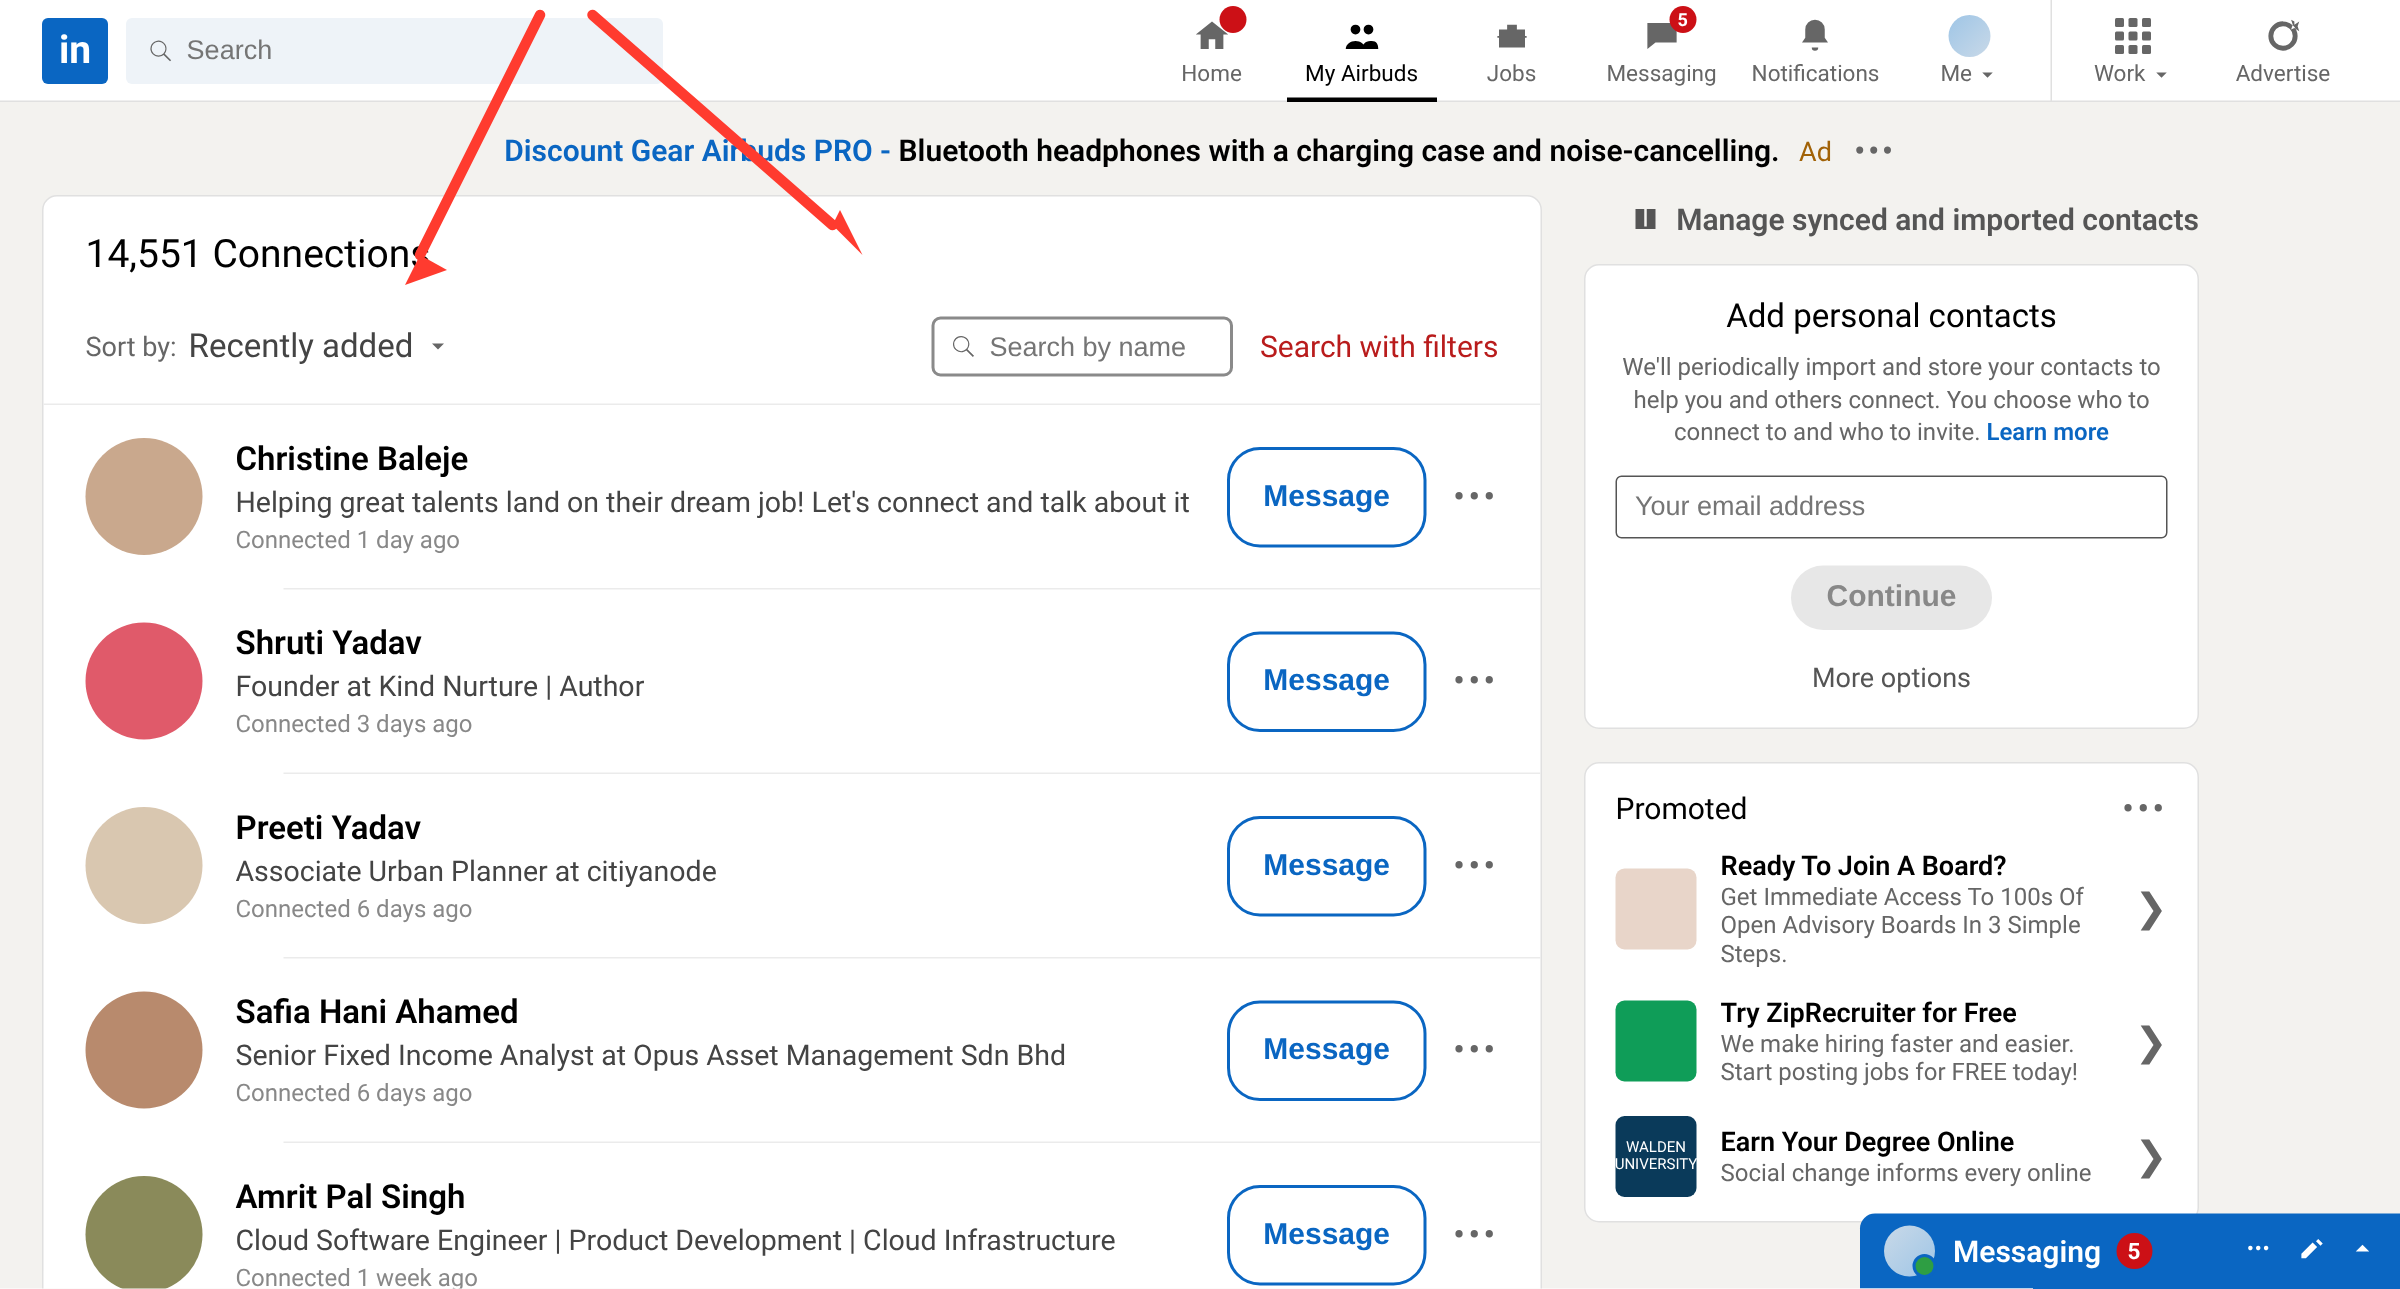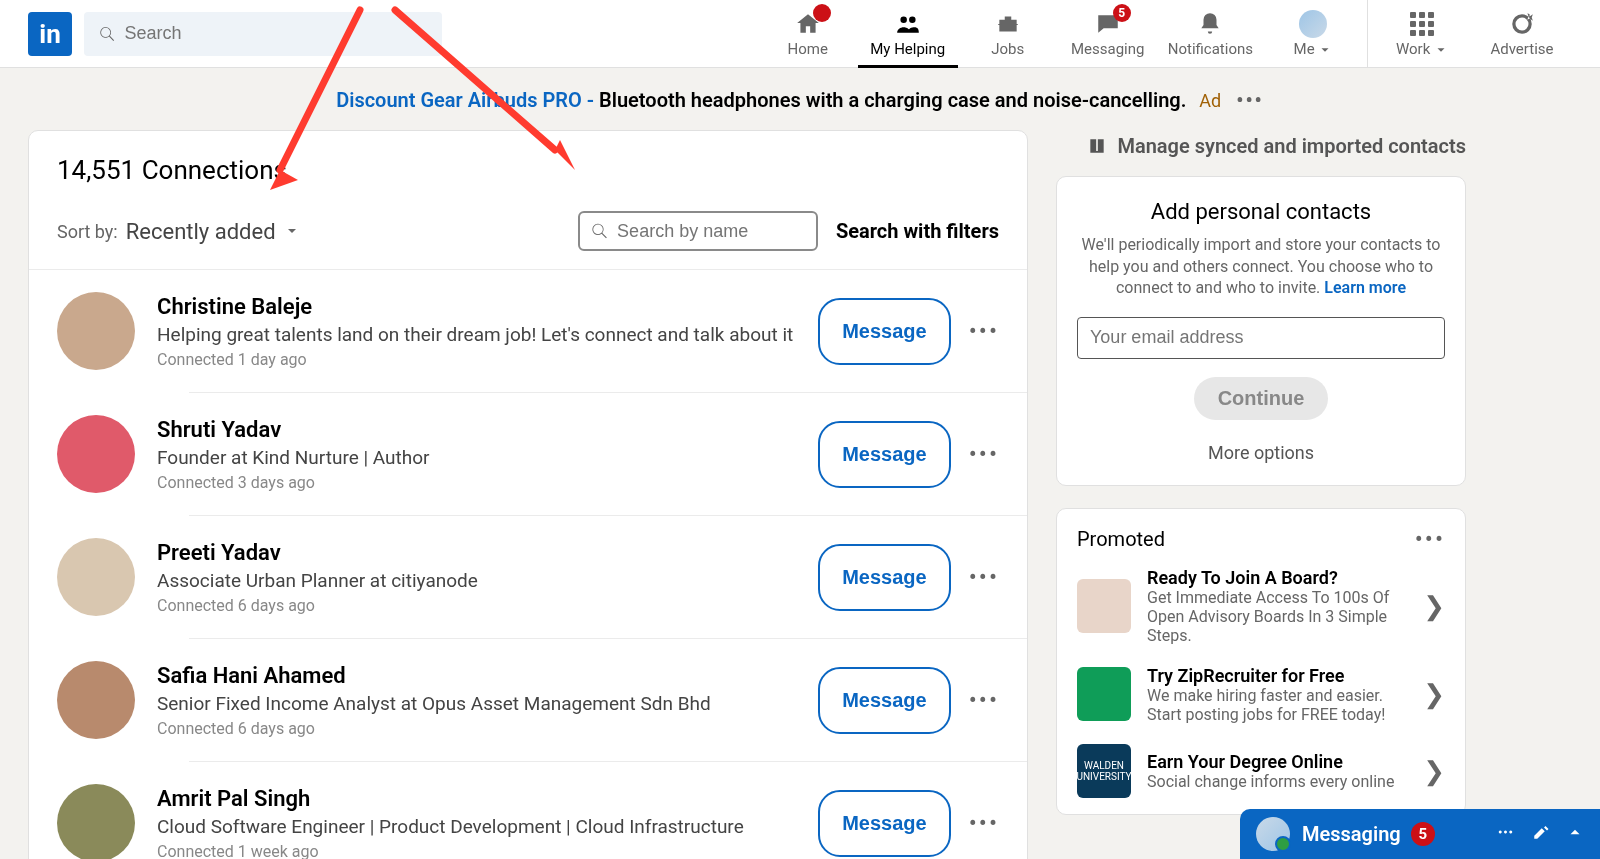--- a/index.html
+++ b/index.html
@@ -38,24 +38,24 @@
 .main { background: #fff; border: 1px solid #e0e0e0; border-radius: 10px; width: 1000px; }
 .side { width: 410px; }
 
 .main-head { padding: 24px 28px 8px; }
 .main-head h1 { font-size: 26px; font-weight: 400; color: #000; }
 .controls { display: flex; align-items: center; padding: 18px 28px 18px; border-bottom: 1px solid #ebebeb; }
 .sortlbl { font-size: 18px; color: #666; }
 .sortval { font-size: 22px; color: #444; margin-left: 8px; display: inline-flex; align-items: center; cursor: pointer; }
 .sortval svg { width: 16px; height: 16px; fill: #666; margin-left: 8px; }
 .spacer { flex: 1; }
-.namebox { border: 2px solid #8a8a8a; border-radius: 6px; height: 40px; width: 240px; display: flex; align-items: center; padding: 0 10px; margin-right: 18px; }
+.namebox { border: 2px solid #8a8a8a; border-radius: 6px; height: 40px; width: 201px; display: flex; align-items: center; padding: 0 10px; margin-right: 18px; }
 .namebox svg { width: 22px; height: 22px; fill: #666; margin-right: 8px; }
 .namebox input { border: none; outline: none; font-size: 18px; color: #666; width: 100%; }
-.filterslink { color: #000000; font-size: 20px; font-weight: 700; cursor: pointer; }
+.filterslink { color: #b91c1c; font-size: 20px; font-weight: 400; cursor: pointer; }
 
 .row { display: flex; align-items: center; padding: 22px 28px; }
 .row + .row-sep { border-top: 1px solid #ebebeb; margin-left: 160px; }
 .row .pic { width: 78px; height: 78px; border-radius: 50%; background: #d9d0c7; flex-shrink: 0; margin-right: 22px; background-size: cover; background-position: center; }
 .row .info { flex: 1; min-width: 0; }
 .row .info .n { font-size: 22px; font-weight: 600; color: #000; }
 .row .info .t { font-size: 19px; color: #444; margin-top: 4px; }
 .row .info .c { font-size: 16px; color: #888; margin-top: 4px; }
 .msgbtn { border: 2px solid #0a66c2; color: #0a66c2; background: transparent; border-radius: 22px; padding: 20px 22px; font-size: 20px; font-weight: 600; cursor: pointer; margin-right: 18px; }
 .dots { color: #666; font-size: 24px; letter-spacing: 2px; cursor: pointer; }
@@ -113,21 +113,21 @@
           <span class="badge">&nbsp;</span>
         </div>
       <span class="label">Home</span>
     </div>
     <div class="nav-item active">
       <div class="icon-slot">
           <svg viewBox="0 0 24 24">
             <path d="M8 11a3 3 0 1 0 0-6 3 3 0 0 0 0 6zm8 0a3 3 0 1 0 0-6 3 3 0 0 0 0 6zM2 20c0-3 3-5 6-5s6 2 6 5H2zm10 0c0-2 1-3 2-4 1-1 3-1 4-1 3 0 4 2 4 5h-10z"></path>
           </svg>
         </div>
-      <span class="label">My Helping</span>
+      <span class="label">My Airbuds</span>
     </div>
     <div class="nav-item">
       <div class="icon-slot">
           <svg viewBox="0 0 24 24">
             <path d="M4 8h16v11H4V8zm5-3h6v3H9V5zm-6 7h18v1H3v-1z"></path>
           </svg>
         </div>
       <span class="label">Jobs</span>
     </div>
     <div class="nav-item">

